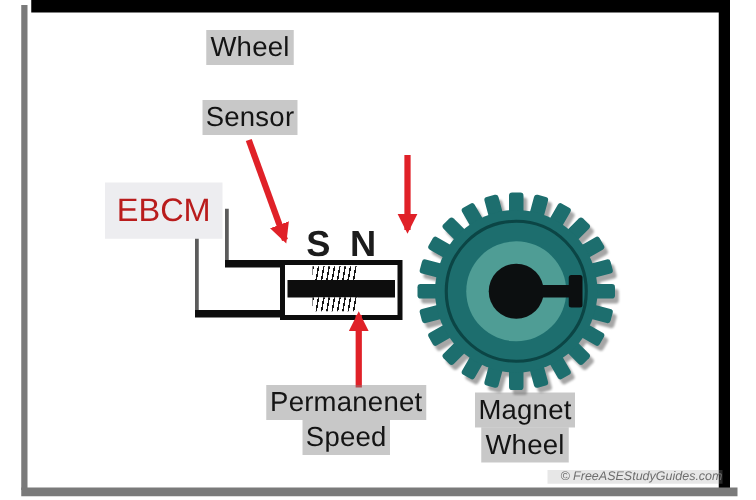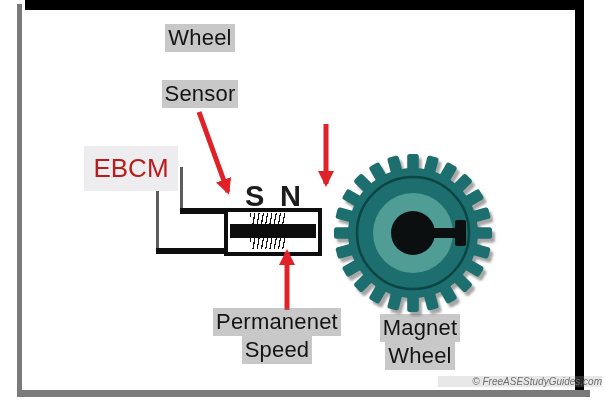--- a/index.html
+++ b/index.html
@@ -58,21 +58,21 @@
   #pole-n{left:280px;top:182px;}
 
   
   #gear-svg{left:325px;top:145px;filter:drop-shadow(3px 4px 1px #a6a6a6);}
 
   
   #arrows-svg{left:0;top:0;pointer-events:none;}
 
   
   #watermark{
-    left:438px;top:376px;width:164px;text-align:right;
+    left:438px;top:376px;width:140px;text-align:right;
     font-size:10px;font-style:italic;color:#6e6e6e;
     background:rgba(160,160,160,0.25);
   }
 </style>
 </head>
 <body>
 
 <div id="canvas">
 
   <div class="abs" id="frame-top"></div>

